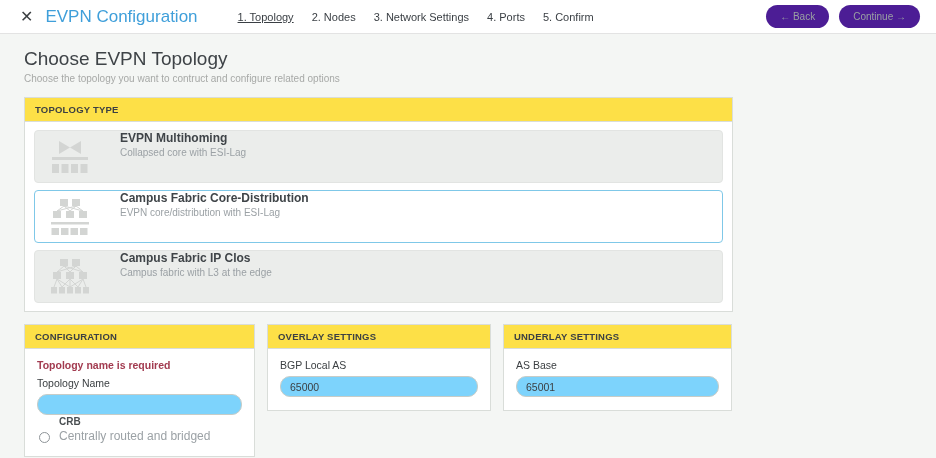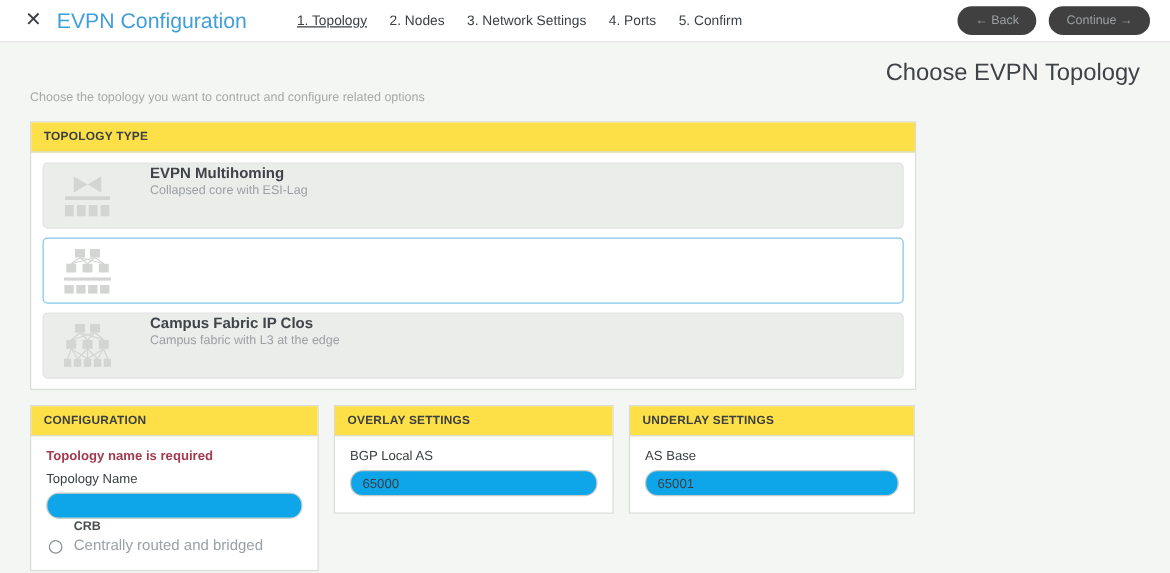--- a/index.html
+++ b/index.html
@@ -16,27 +16,27 @@
     height:34px; background:#fff; border-bottom:1px solid #e3e3e3;
     display:flex; align-items:center; padding:0 16px 0 20px;
   }
   .close-x { font-size:16px; color:#3b3f42; cursor:pointer; margin-right:12px; line-height:1; }
   .app-title { font-size:17px; font-weight:400; color:#3f9fda; margin-right:40px; white-space:nowrap; }
   .steps { display:flex; gap:18px; font-size:11px; color:#3a3f44; }
   .steps .step { cursor:pointer; white-space:nowrap; }
   .steps .step.active { text-decoration:underline; }
   .topbar-spacer { flex:1; }
   .pill-btn {
-    background:#404040; color:#9aa0a3; border:none; border-radius:13px;
+    background:#4c1d95; color:#9aa0a3; border:none; border-radius:13px;
     font-family:inherit; font-size:10px; padding:6px 14px; margin-left:10px; cursor:pointer; white-space:nowrap;
   }
 
   
   .main { padding:0 24px; }
-  .page-title { margin-top:14px; font-size:19px; font-weight:400; color:#3e4347;text-align:right; }
+  .page-title { margin-top:14px; font-size:19px; font-weight:400; color:#3e4347; }
   .page-subtitle { margin-top:3px; font-size:10px; color:#a7a9a7; }
 
   
   .panel { background:#fff; border:1px solid #d9ddd9; }
   .panel-header {
     background:#fde047; border-bottom:1px solid #d9ddd9;
     font-size:9.5px; font-weight:700; color:#3c4043; letter-spacing:.2px;
     padding:6px 10px;
   }
 
@@ -57,21 +57,21 @@
   .settings-row { display:flex; gap:12px; margin-top:12px; align-items:flex-start; }
   .config-panel { width:231px; }
   .overlay-panel { width:224px; }
   .underlay-panel { width:229px; }
   .panel-body { padding:10px 12px 13px; }
 
   .error-text { color:#a23b50; font-size:10.5px; font-weight:700; margin-bottom:6px; }
   .field-label { font-size:10.5px; color:#3c4043; margin-bottom:5px; }
   .text-input {
     width:100%; height:21px; border:1px solid #c7ccc7; border-radius:10px;
-    padding:0 9px; font-family:inherit; font-size:10.5px; color:#3b3f42; background:#0ea5e9; outline:none;
+    padding:0 9px; font-family:inherit; font-size:10.5px; color:#3b3f42; background:#7dd3fc; outline:none;
   }
   .field-group { margin-bottom:11px; }
   .field-group:last-child { margin-bottom:0; }
 
   .radio-row { display:flex; align-items:flex-end; margin-top:1px; }
   .radio-circle {
     width:11px; height:11px; border:1px solid #8e9498; border-radius:50%;
     background:#fff; margin:8px 9px 0 2px; flex:none; cursor:pointer;
   }
   .radio-label { font-size:10px; font-weight:700; color:#4a4f52; }
@@ -138,20 +138,24 @@
             <rect class="ic" x="21" y="0" width="8" height="7"></rect>
             <rect class="ic" x="2" y="12" width="8" height="7"></rect>
             <rect class="ic" x="15" y="12" width="8" height="7"></rect>
             <rect class="ic" x="28" y="12" width="8" height="7"></rect>
             <rect class="ic" x="0" y="23" width="38" height="2.5"></rect>
             <rect class="ic" x="0.5" y="29" width="7.5" height="7"></rect>
             <rect class="ic" x="10" y="29" width="7.5" height="7"></rect>
             <rect class="ic" x="19.5" y="29" width="7.5" height="7"></rect>
             <rect class="ic" x="29" y="29" width="7.5" height="7"></rect>
           </svg>
+        </span>
+        <span>
+          <div class="topo-name">Campus Fabric Core-Distribution</div>
+          <div class="topo-desc">EVPN core/distribution with ESI-Lag</div>
         </span>
       </div>
 
       <div class="topo-card">
         <span class="topo-icon">
           <svg width="38" height="35" viewBox="0 0 38 35">
             <line class="ln" x1="13" y1="7" x2="6" y2="13"></line>
             <line class="ln" x1="13" y1="7" x2="19" y2="13"></line>
             <line class="ln" x1="13" y1="7" x2="32" y2="13"></line>
             <line class="ln" x1="25" y1="7" x2="6" y2="13"></line>

